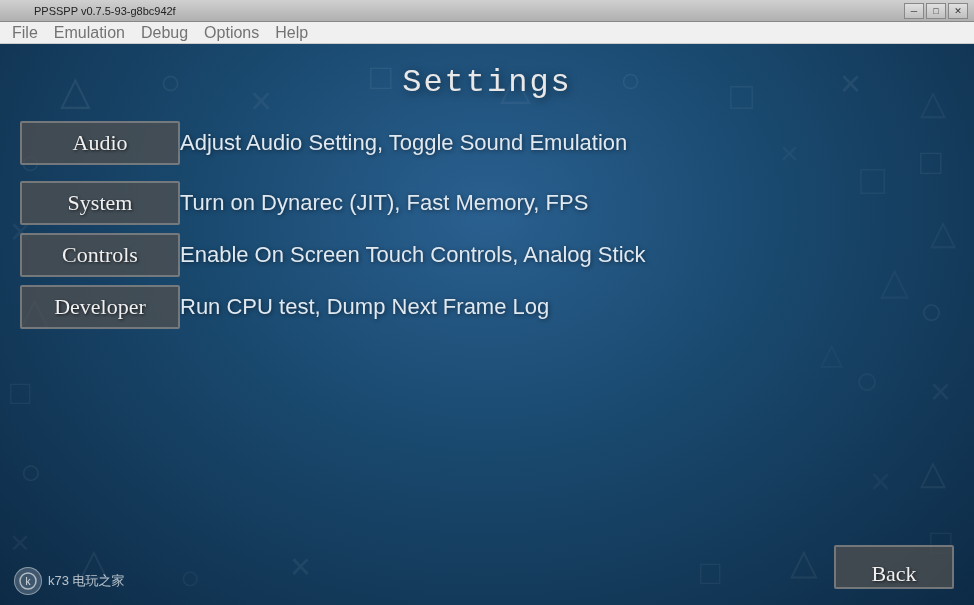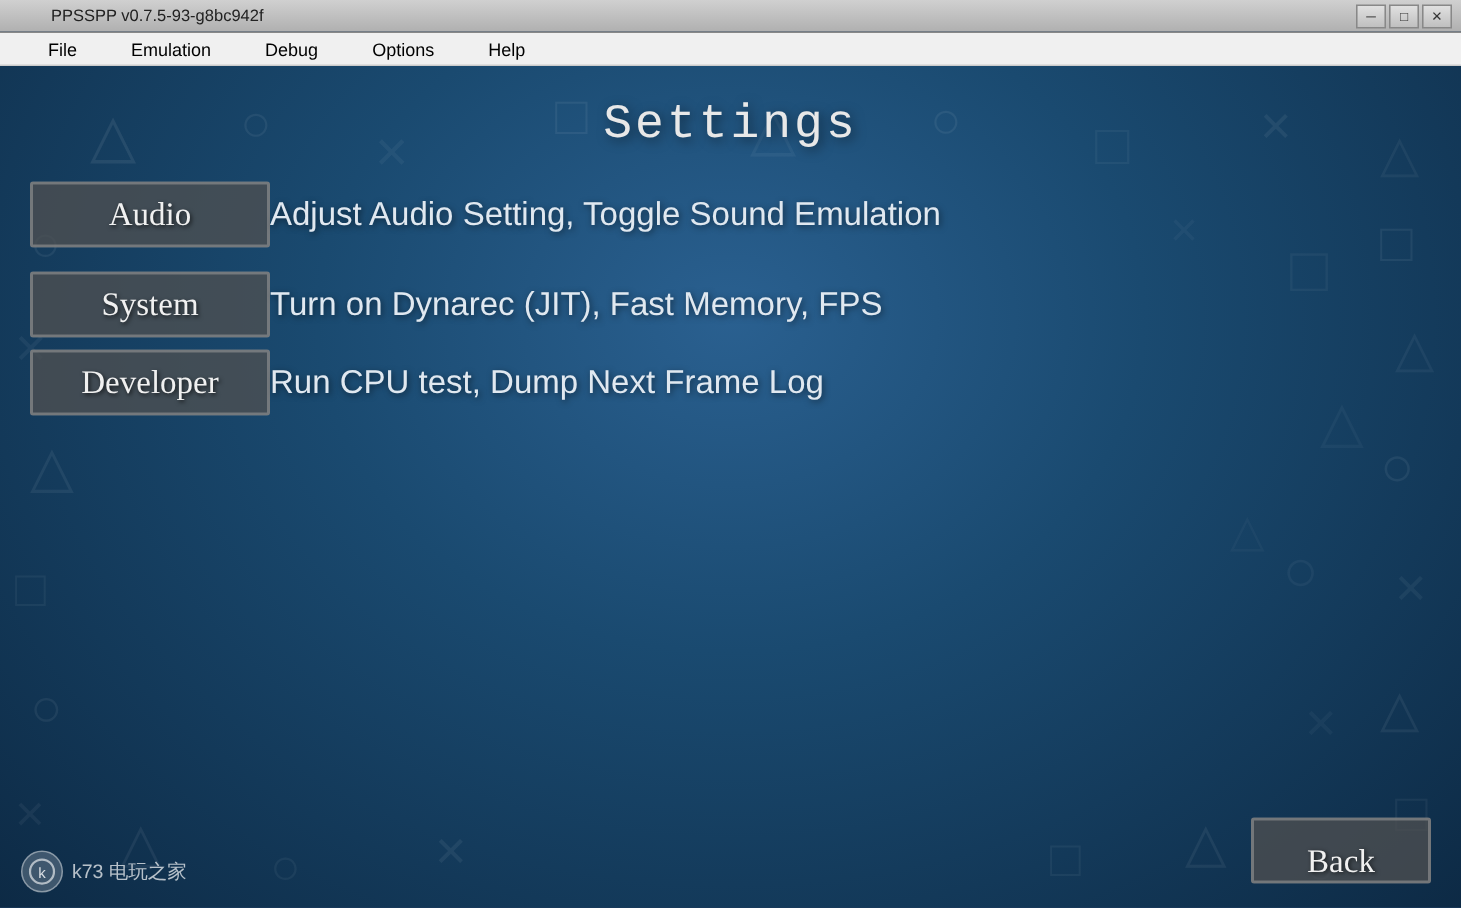--- a/index.html
+++ b/index.html
@@ -56,24 +56,23 @@
       background: #f0f0f0;
       display: flex;
       align-items: center;
       padding: 0 4px;
       position: relative;
       z-index: 10;
       border-bottom: 1px solid #ccc;
     }
     .menu-item {
       padding: 2px 8px;
-      font-size: 12px;
-      color: #000000;
-      cursor: pointer;
-      margin-left: 20px;
+      font-size: 16px;
+      color: #737373;
+      cursor: pointer;
     }
 
     
     .bg {
       position: absolute;
       top: 44px;
       left: 0;
       width: 100%;
       height: calc(100% - 44px);
       background: radial-gradient(ellipse at 50% 30%, #2a6090 0%, #1a4a70 40%, #0d2a45 100%);
@@ -283,20 +282,26 @@
       <div class="settings-row">
       </div>
 
       <div class="settings-row">
         <div class="settings-btn">
           <span>System</span>
         </div>
         <span class="settings-desc">Turn on Dynarec (JIT), Fast Memory, FPS</span>
       </div>
 
+      <div class="settings-row">
+        <div class="settings-btn">
+          <span>Controls</span>
+        </div>
+        <span class="settings-desc">Enable On Screen Touch Controls, Analog Stick</span>
+      </div>
 
       <div class="settings-row">
         <div class="settings-btn">
           <span>Developer</span>
         </div>
         <span class="settings-desc">Run CPU test, Dump Next Frame Log</span>
       </div>
 
     </div>
 

